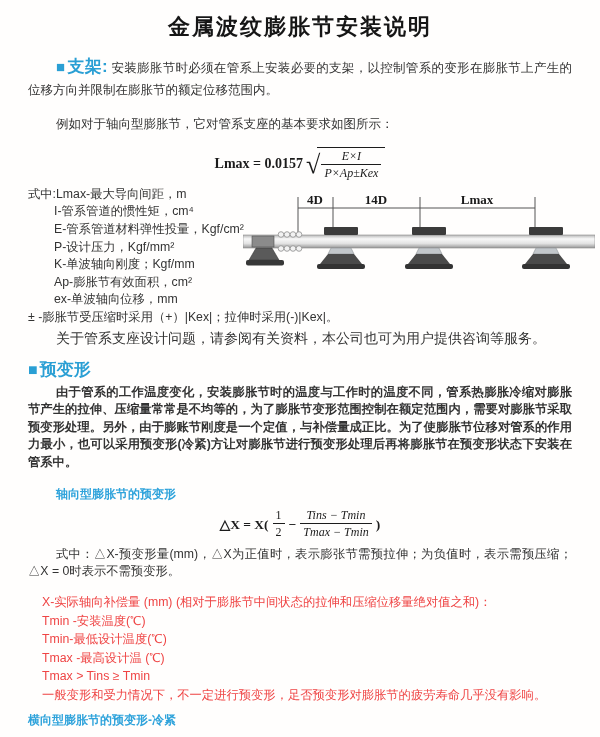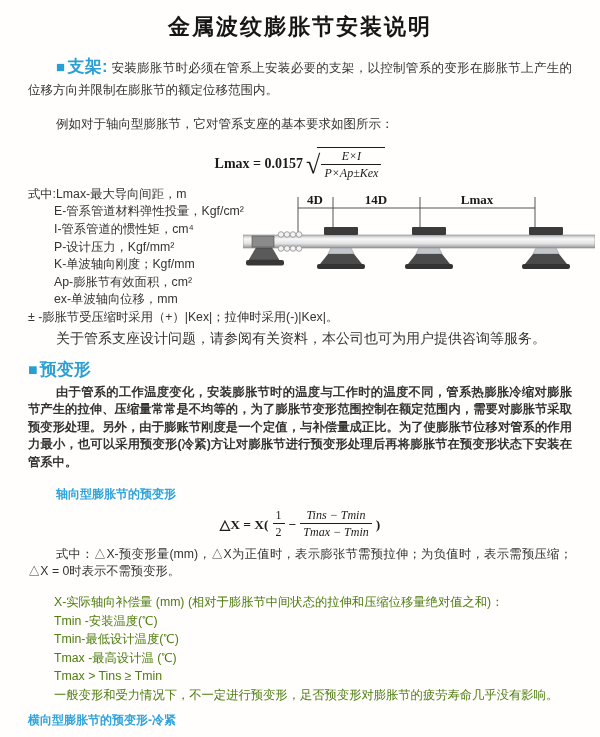--- a/index.html
+++ b/index.html
@@ -21,21 +21,21 @@
   .p-support{margin-top:14px;line-height:22px;font-size:12.5px;text-indent:28px;text-align:justify;color:#333;}
   .p-example{line-height:21px;font-size:12.5px;text-indent:28px;color:#333;}
   .p-body{margin-top:3px;line-height:17.6px;font-size:12.3px;text-indent:28px;text-align:justify;color:#333;font-weight:bold;}
   .p-explain{margin-top:5px;line-height:17.6px;font-size:12.3px;text-indent:28px;text-align:justify;color:#333;}
 
   
   .defs{margin-top:4px;}
   .def-line{line-height:17.6px;font-size:12.3px;color:#333;}
   .def-line.ind{margin-left:26px;}
   .def-note{line-height:18px;font-size:14px;text-indent:28px;margin-top:2px;color:#333;}
-  .item-line{margin-left:26px;line-height:18.6px;font-size:12.3px;color:#4d7c0f;}
+  .item-line{margin-left:14px;line-height:18.6px;font-size:12.3px;color:#ef4444;}
 
   
   .formula{text-align:center;font-family:"Liberation Serif",serif;color:#1c1c1c;}
   .formula.f1{margin:6px 0 2px 0;}
   .formula.f2{margin:5px 0 0 0;}
   .f-bold{font-weight:700;font-size:14px;}
   .f-mid{font-weight:700;font-size:13.5px;}
   .rad-sign{font-size:26px;font-weight:400;vertical-align:middle;position:relative;top:1px;margin-left:3px;}
   .radicand{display:inline-block;border-top:1.4px solid #1c1c1c;vertical-align:middle;margin-left:-3px;padding:2px 4px 0 4px;}
   .frac{display:inline-block;text-align:center;font-size:12px;vertical-align:middle;line-height:1.2;position:relative;top:-1px;}
@@ -59,22 +59,22 @@
     <p class="p-support"><span class="bullet">■</span><span class="sec-inline-head">支架:</span> <span>安装膨胀节时必须在管系上安装必要的支架，以控制管系的变形在膨胀节上产生的位移方向并限制在膨胀节的额定位移范围内。</span></p>
 
     <p class="p-example">例如对于轴向型膨胀节，它对管系支座的基本要求如图所示：</p>
 
     <div class="formula f1">
       <span class="f-bold">Lmax = 0.0157</span><span class="rad-sign">√</span><span class="radicand"><span class="frac italic"><span class="num">E×I</span><span class="den">P×Ap±Kex</span></span></span>
     </div>
 
     <div class="defs">
       <div class="def-line">式中:Lmax-最大导向间距，m</div>
+      <div class="def-line ind">I-管系管道的惯性矩，cm⁴</div>
       <div class="def-line ind">E-管系管道材料弹性投量，Kgf/cm²</div>
-      <div class="def-line ind">I-管系管道的惯性矩，cm⁴</div>
       <div class="def-line ind">P-设计压力，Kgf/mm²</div>
       <div class="def-line ind">K-单波轴向刚度；Kgf/mm</div>
       <div class="def-line ind">Ap-膨胀节有效面积，cm²</div>
       <div class="def-line ind">ex-单波轴向位移，mm</div>
       <div class="def-line">± -膨胀节受压缩时采用（+）|Kex|；拉伸时采用(-)|Kex|。</div>
     </div>
 
     <div class="def-note">关于管系支座设计问题，请参阅有关资料，本公司也可为用户提供咨询等服务。</div>
 
     <div class="h2"><span class="bullet">■</span><span>预变形</span></div>

